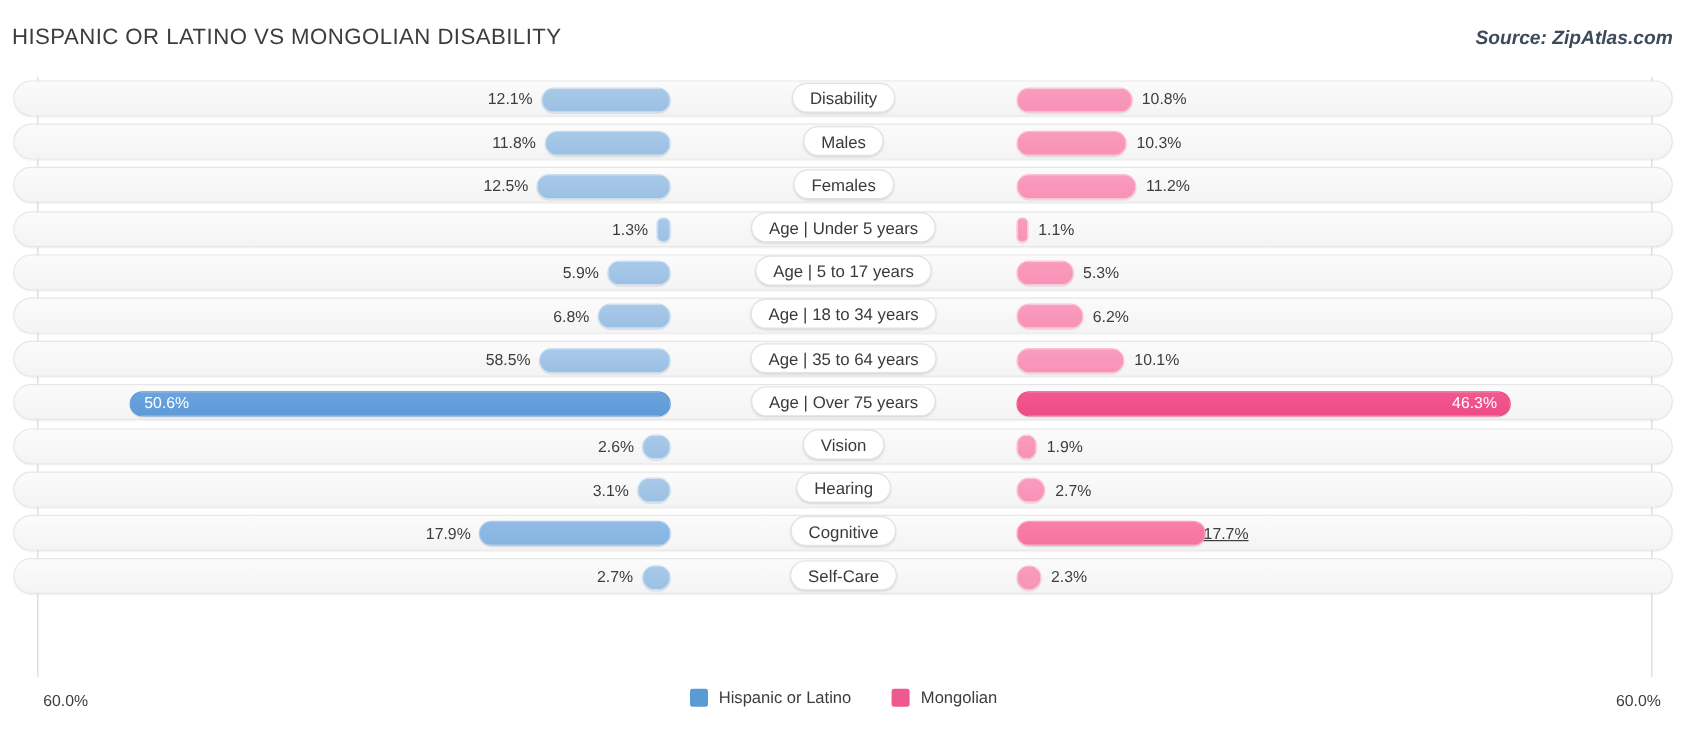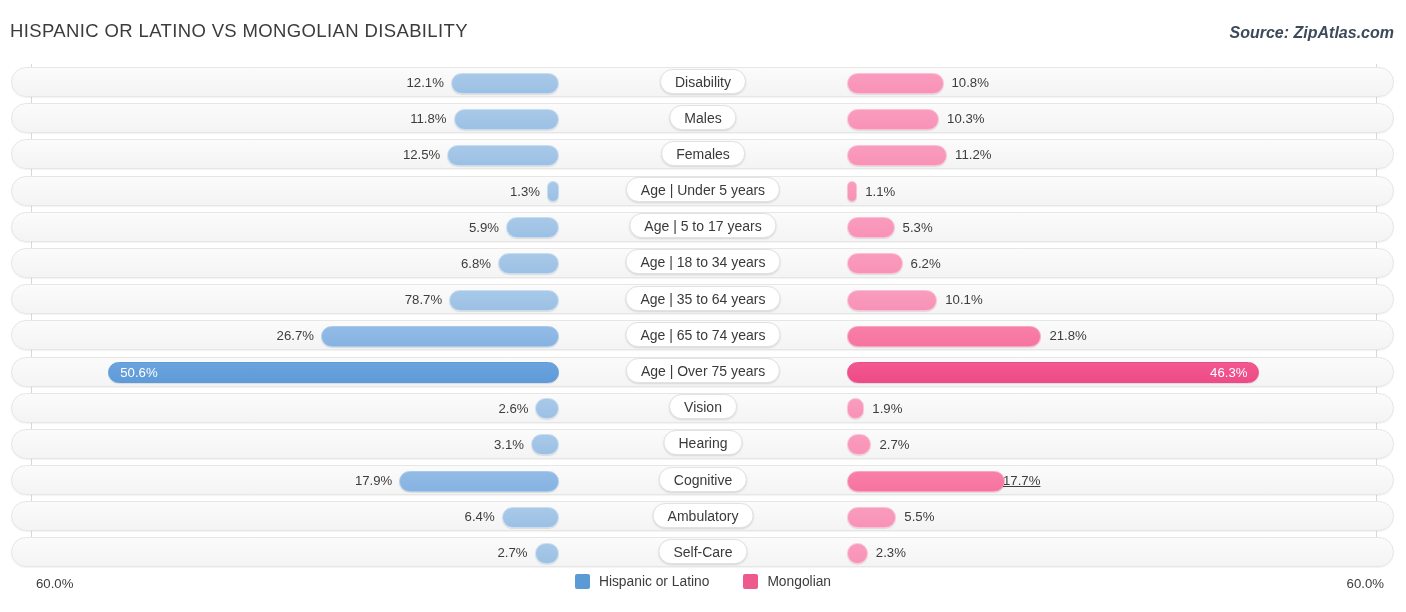--- a/index.html
+++ b/index.html
@@ -178,32 +178,24 @@
           <div class="track"></div>
           <div class="bar blue" style="left: 498.08px; width: 60.52px;"></div>
           <div class="val" style="left: 491.08px; transform: translateX(-100%);">6.8%</div>
           <div class="bar pink" style="left: 847.4px; width: 55.18px;"></div>
           <div class="val" style="left: 910.58px;">6.2%</div>
           <div class="pill">Age | 18 to 34 years</div>
         </div>
         <div class="row">
           <div class="track"></div>
           <div class="bar blue" style="left: 449.13px; width: 109.47px;"></div>
-          <div class="val" style="left: 442.13px; transform: translateX(-100%);">78.7%</div>
+          <div class="val" style="left: 442.13px; transform: translateX(-100%);">58.5%</div>
           <div class="bar pink" style="left: 847.4px; width: 89.89px;"></div>
           <div class="val" style="left: 945.29px;">10.1%</div>
           <div class="pill">Age | 35 to 64 years</div>
-        </div>
-        <div class="row">
-          <div class="track"></div>
-          <div class="bar blue mid" style="left: 320.97px; width: 237.63px;"></div>
-          <div class="val" style="left: 313.97px; transform: translateX(-100%);">26.7%</div>
-          <div class="bar pink mid" style="left: 847.4px; width: 194.02px;"></div>
-          <div class="val" style="left: 1049.42px;">21.8%</div>
-          <div class="pill">Age | 65 to 74 years</div>
         </div>
         <div class="row">
           <div class="track"></div>
           <div class="bar blue strong" style="left: 108.26px; width: 450.34px;"></div>
           <div class="val inside" style="left: 120.26px;">50.6%</div>
           <div class="bar pink strong" style="left: 847.4px; width: 412.07px;"></div>
           <div class="val inside" style="left: 1247.47px; transform: translateX(-100%);">46.3%</div>
           <div class="pill">Age | Over 75 years</div>
         </div>
         <div class="row">
@@ -222,28 +214,20 @@
           <div class="val" style="left: 879.43px;">2.7%</div>
           <div class="pill">Hearing</div>
         </div>
         <div class="row">
           <div class="track"></div>
           <div class="bar blue mid" style="left: 399.29px; width: 159.31px;"></div>
           <div class="val" style="left: 392.29px; transform: translateX(-100%);">17.9%</div>
           <div class="bar pink mid" style="left: 847.4px; width: 157.53px;"></div>
           <div class="val" style="left: 1003px; text-decoration: underline;">17.7%</div>
           <div class="pill">Cognitive</div>
-        </div>
-        <div class="row">
-          <div class="track"></div>
-          <div class="bar blue" style="left: 501.64px; width: 56.96px;"></div>
-          <div class="val" style="left: 494.64px; transform: translateX(-100%);">6.4%</div>
-          <div class="bar pink" style="left: 847.4px; width: 48.95px;"></div>
-          <div class="val" style="left: 904.35px;">5.5%</div>
-          <div class="pill">Ambulatory</div>
         </div>
         <div class="row">
           <div class="track"></div>
           <div class="bar blue" style="left: 534.57px; width: 24.03px;"></div>
           <div class="val" style="left: 527.57px; transform: translateX(-100%);">2.7%</div>
           <div class="bar pink" style="left: 847.4px; width: 20.47px;"></div>
           <div class="val" style="left: 875.87px;">2.3%</div>
           <div class="pill">Self-Care</div>
         </div>
       </div>

